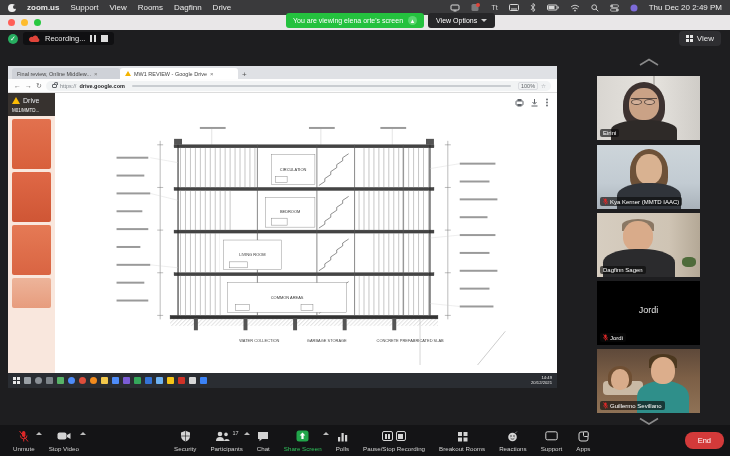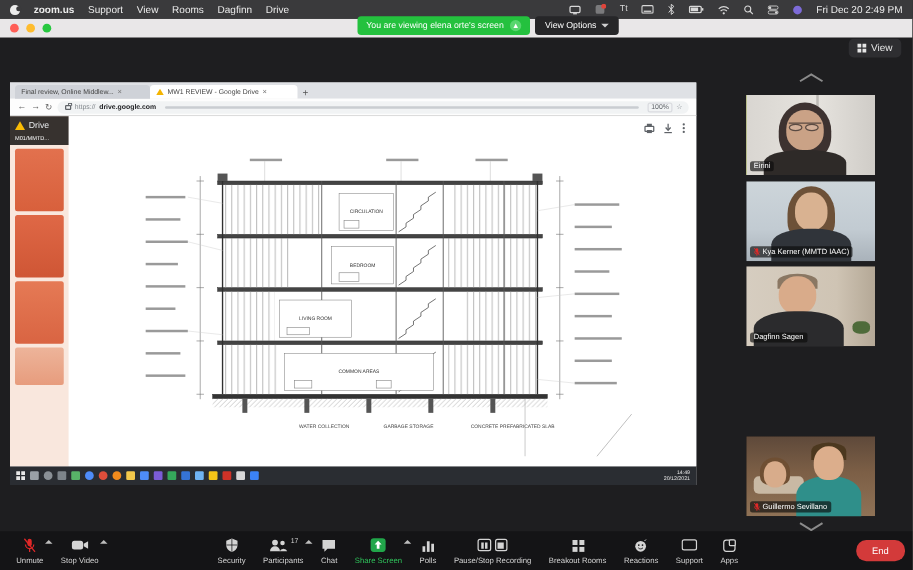--- a/index.html
+++ b/index.html
@@ -220,40 +220,54 @@
           <circle cx="2" cy="2.1" r="1" fill="#d8d8d8"></circle>
           <rect x="0.5" y="4.6" width="8" height="2.6" rx="1.3" fill="none" stroke="#d8d8d8" stroke-width="0.7"></rect>
           <circle cx="7" cy="5.9" r="1" fill="#d8d8d8"></circle>
         </svg>
       </span>
     <span class="sico">
         <svg width="8" height="8">
           <circle cx="4" cy="4" r="3.5" fill="#7d6bd8"></circle>
         </svg>
       </span>
-    <span class="clock">Fri Dec 20  2:49 PM</span>
+    <span class="clock">Thu Dec 20  2:49 PM</span>
   </div>
 
   <div id="titlebar">
     <span class="tl r"></span>
     <span class="tl y"></span>
     <span class="tl g"></span>
   </div>
 
   <div id="banner">
     <div id="share-banner">
       <span>You are viewing elena orte's screen</span>
       <span class="eye">▲</span>
     </div>
     <div id="view-options">
       <span>View Options</span>
       <span class="tri-dn"></span>
     </div>
   </div>
 
+  <div id="rec">
+    <span class="ok">✓</span>
+    <div class="pill">
+      <svg width="11" height="8">
+          <path d="M3 7 a2.6 2.6 0 1 1 0.6-5 a3 3 0 0 1 5.6 1.2 a2 2 0 0 1-0.4 3.8 z" fill="#e0443a"></path>
+        </svg>
+      <span>Recording...</span>
+      <span class="pause">
+          <i></i>
+          <i></i>
+        </span>
+      <span class="stop"></span>
+    </div>
+  </div>
 
   <div id="view-btn">
     <span class="grid-ico">
         <i></i>
         <i></i>
         <i></i>
         <i></i>
       </span>
     <span>View</span>
   </div>
@@ -537,20 +551,34 @@
     <div class="scene sc-dagfinn">
       <div class="hairring"></div>
         <div class="head"></div>
         <div class="torso"></div>
     </div>
     <div class="nametag">
       <span>Dagfinn Sagen</span>
     </div>
   </div>
 
+  <div class="tile" style="top:281px">
+    <div class="scene sc-jordi">
+      <span class="bigname">Jordi</span>
+    </div>
+    <div class="nametag">
+      <svg class="mutemic" width="5" height="7">
+          <rect x="1.4" y="0.5" width="2.2" height="3.6" rx="1.1" fill="#e02828"></rect>
+          <path d="M0.6 3.2 a1.9 1.9 0 0 0 3.8 0" fill="none" stroke="#e02828" stroke-width="0.7"></path>
+          <line x1="2.5" y1="5.2" x2="2.5" y2="6.6" stroke="#e02828" stroke-width="0.7"></line>
+          <line x1="0.4" y1="0.4" x2="4.6" y2="6.2" stroke="#e02828" stroke-width="0.7"></line>
+        </svg>
+      <span>Jordi</span>
+    </div>
+  </div>
 
   <div class="tile" style="top:349px">
     <div class="scene sc-guillermo">
       <div class="hair1"></div>
         <div class="head h1"></div>
       <div class="hair2"></div>
         <div class="head h2"></div>
       <div class="torso t2"></div>
     </div>
     <div class="nametag">

